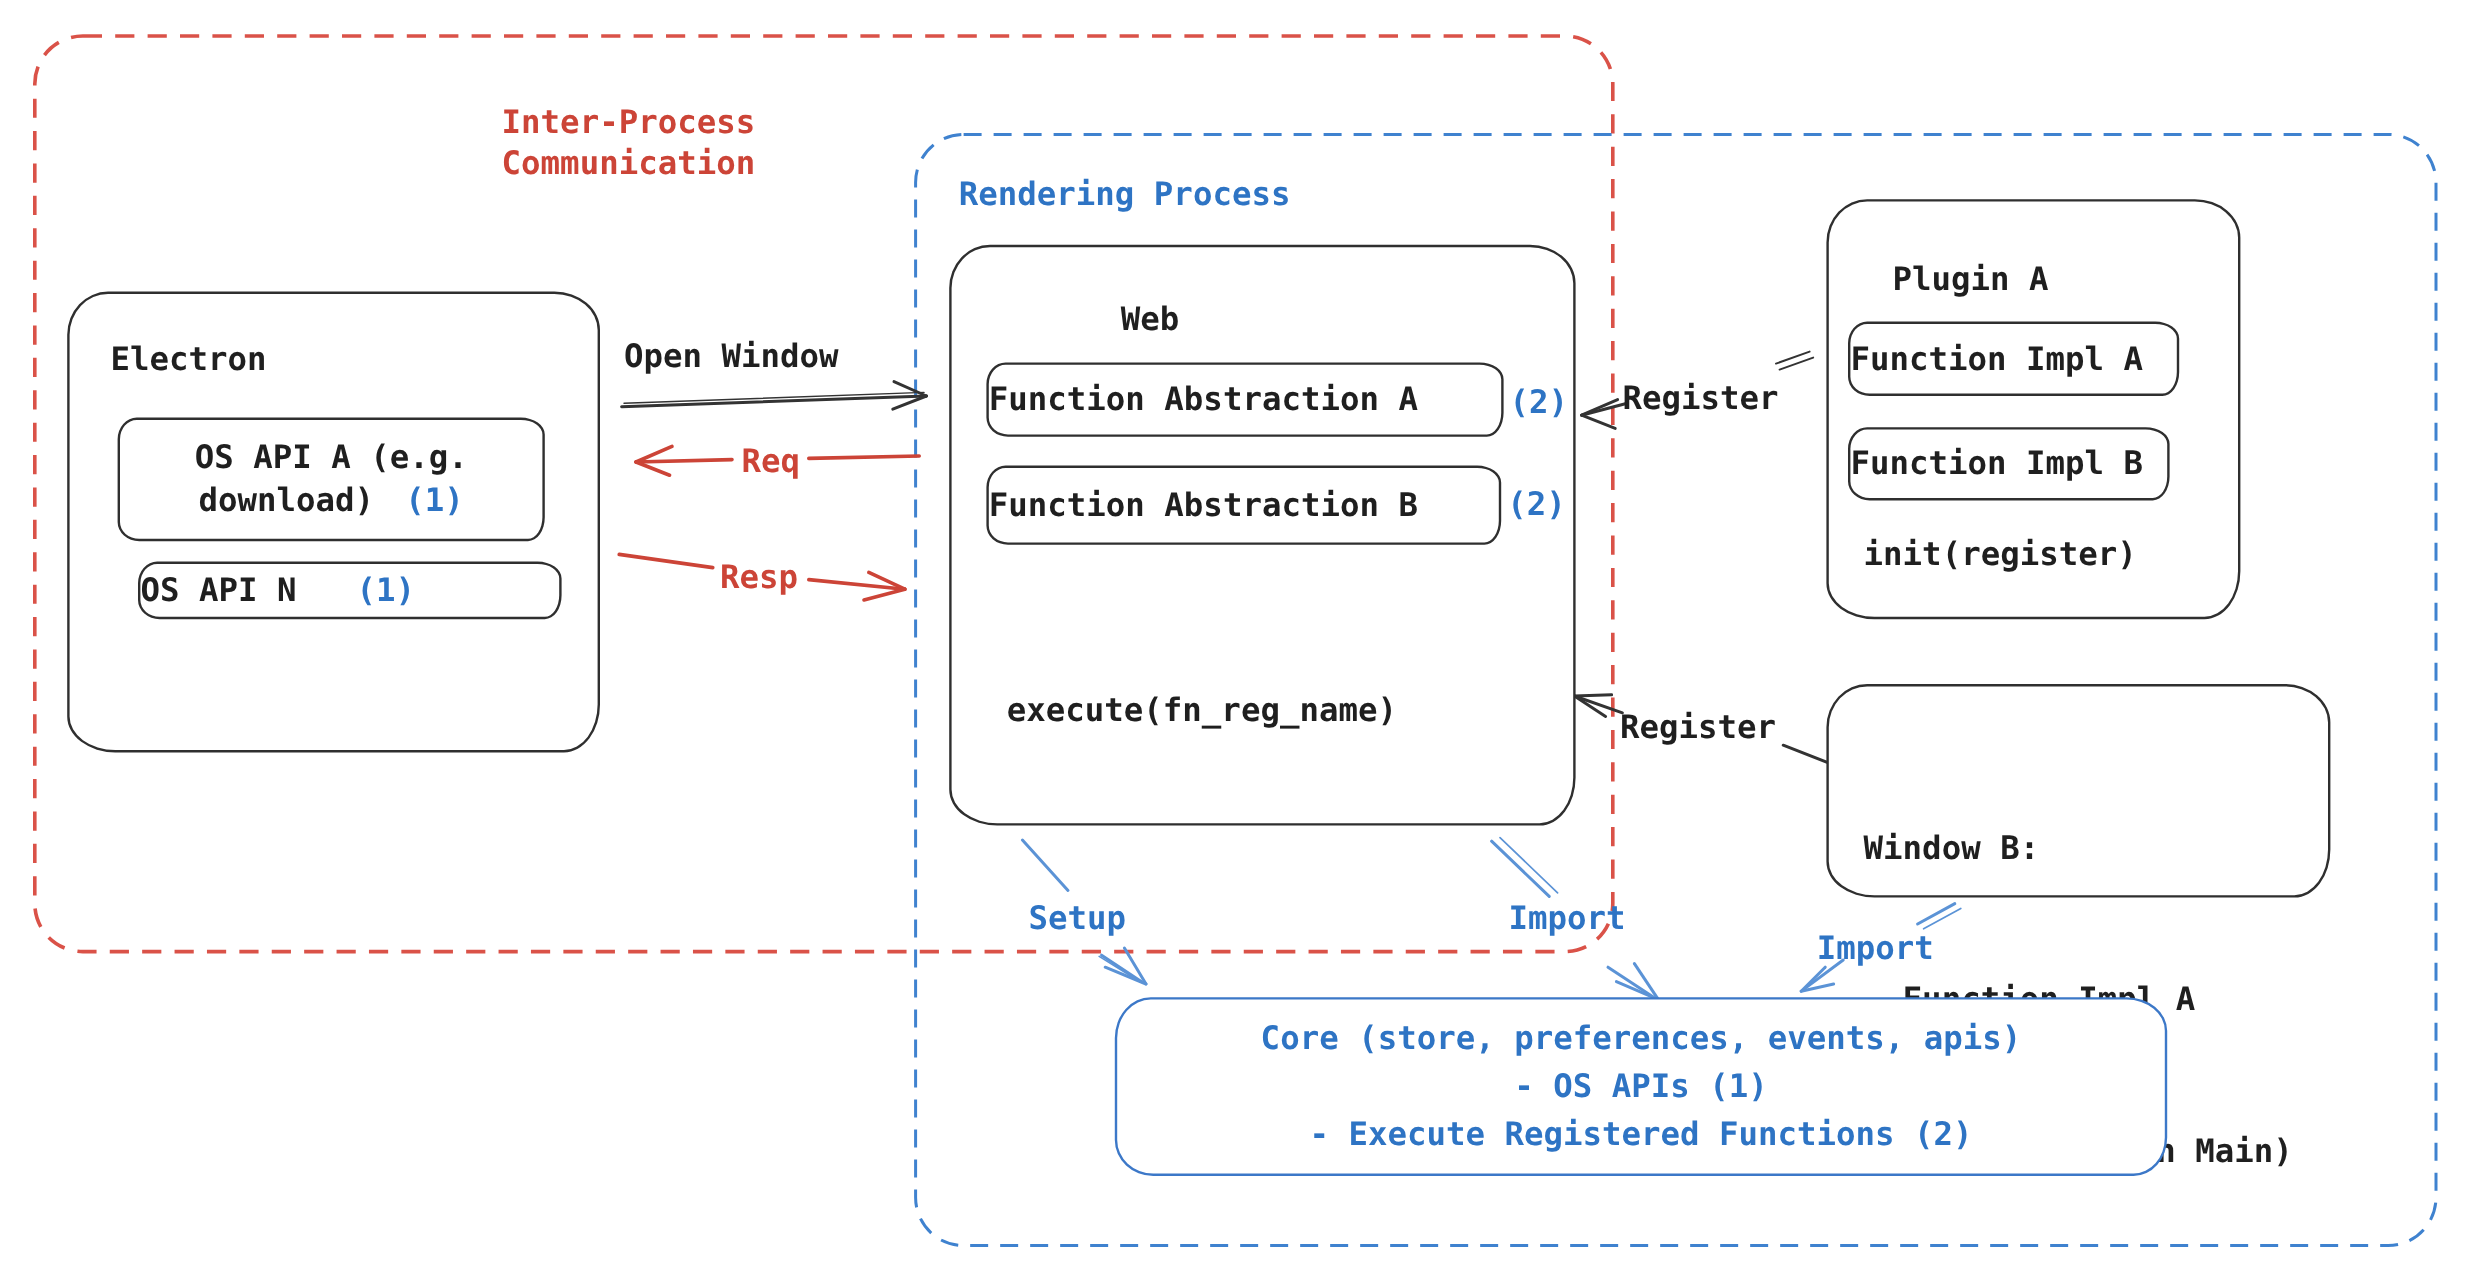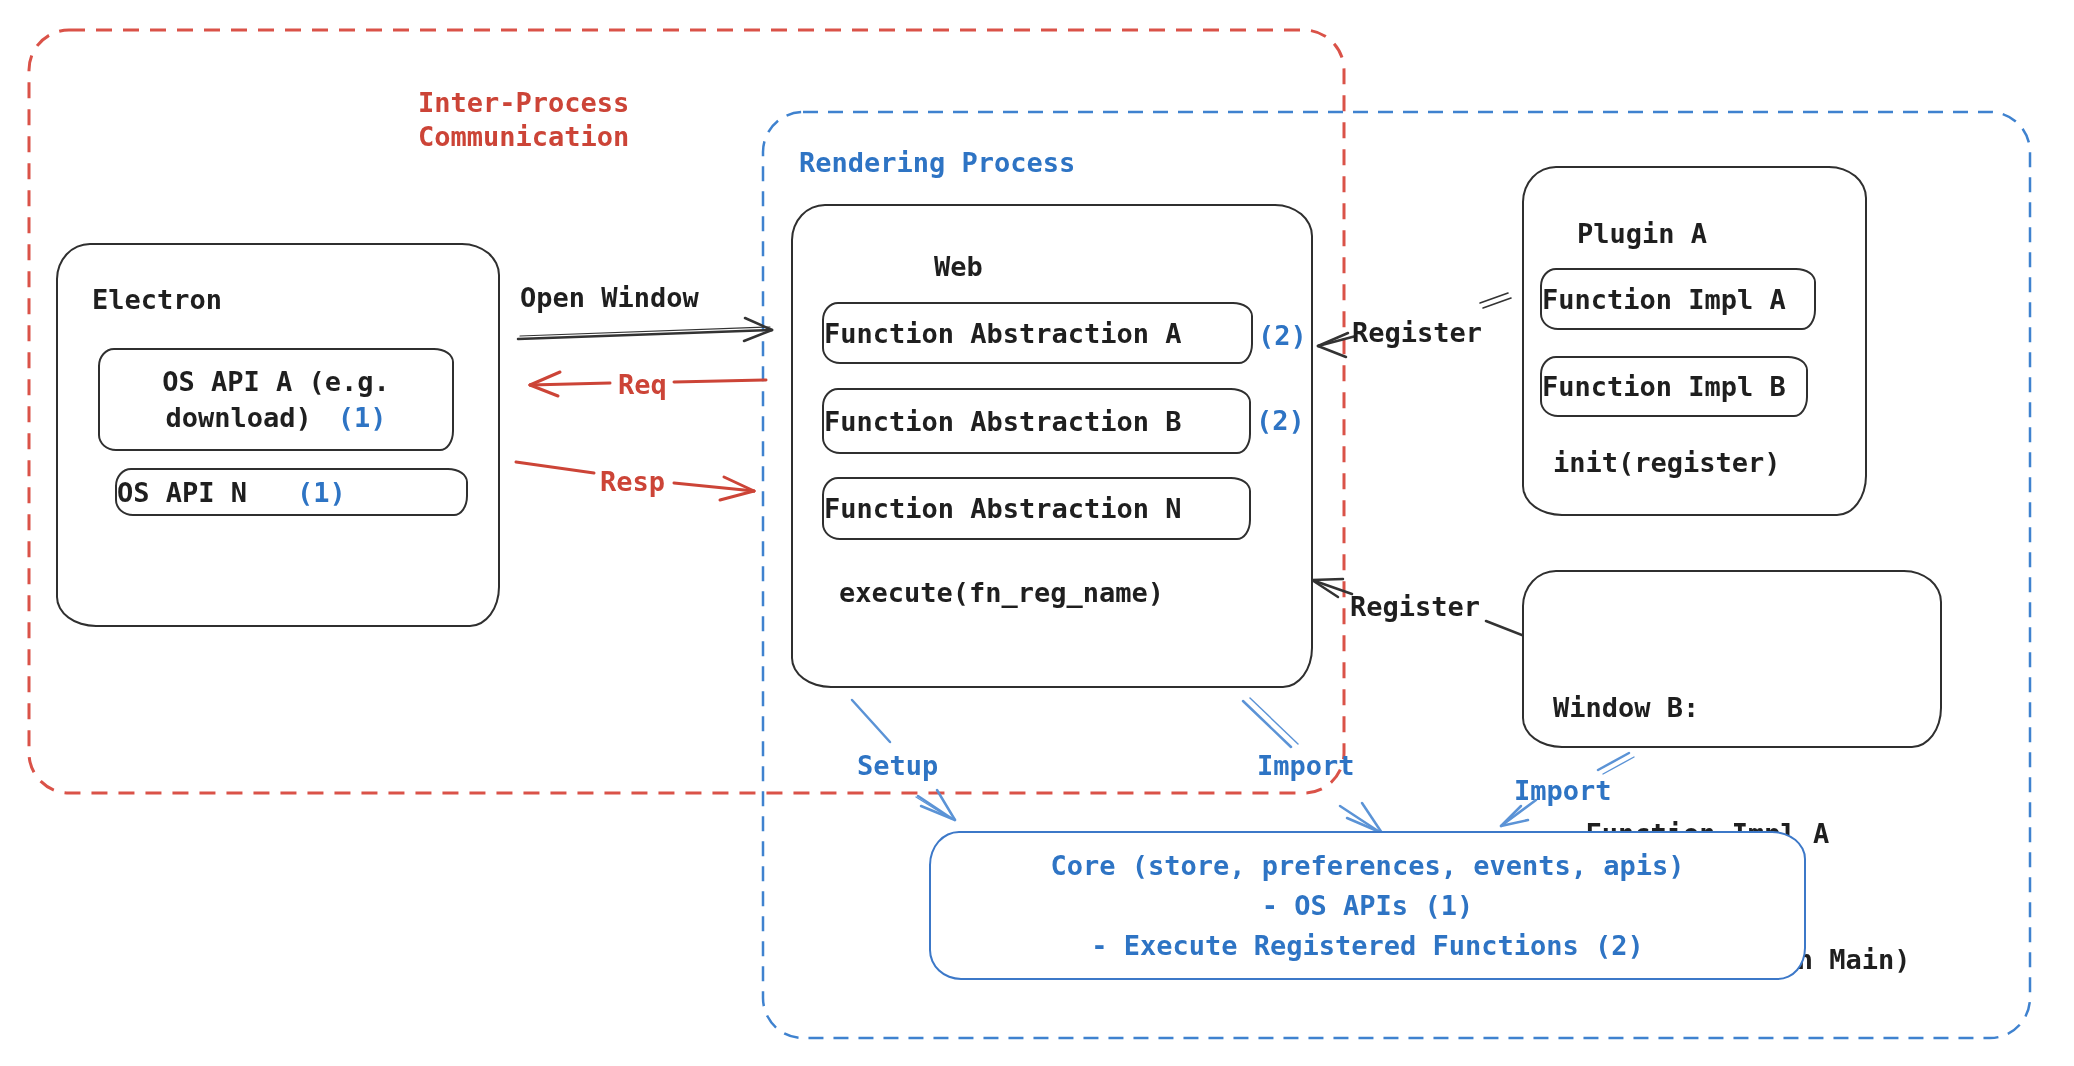--- a/index.html
+++ b/index.html
@@ -123,23 +123,20 @@
   <div class="box smallbox" style="left:822px;top:302px;width:431px;height:62px;">
     <span>Function Abstraction A</span>
   </div>
   <div class="label badge" style="left:1258px;top:319px;">(2)</div>
 
   <div class="box smallbox" style="left:822px;top:388px;width:429px;height:66px;">
     <span>Function Abstraction B</span>
   </div>
   <div class="label badge" style="left:1256px;top:404px;">(2)</div>
 
-  <div class="box smallbox" style="left:822px;top:477px;width:429px;height:63px;">
-    <span>Function Abstraction N</span>
-  </div>
 
   <div class="label" style="left:839px;top:576px;">execute(fn_reg_name)</div>
 
   <div class="box bigbox" style="left:1522px;top:166px;width:345px;height:350px;"></div>
   <div class="label" style="left:1553px;top:217px;margin-left:24px;">Plugin A</div>
   <div class="box smallbox" style="left:1540px;top:268px;width:276px;height:62px;">
     <span>Function Impl A</span>
   </div>
   <div class="box smallbox" style="left:1540px;top:356px;width:268px;height:61px;">
     <span>Function Impl B</span>

